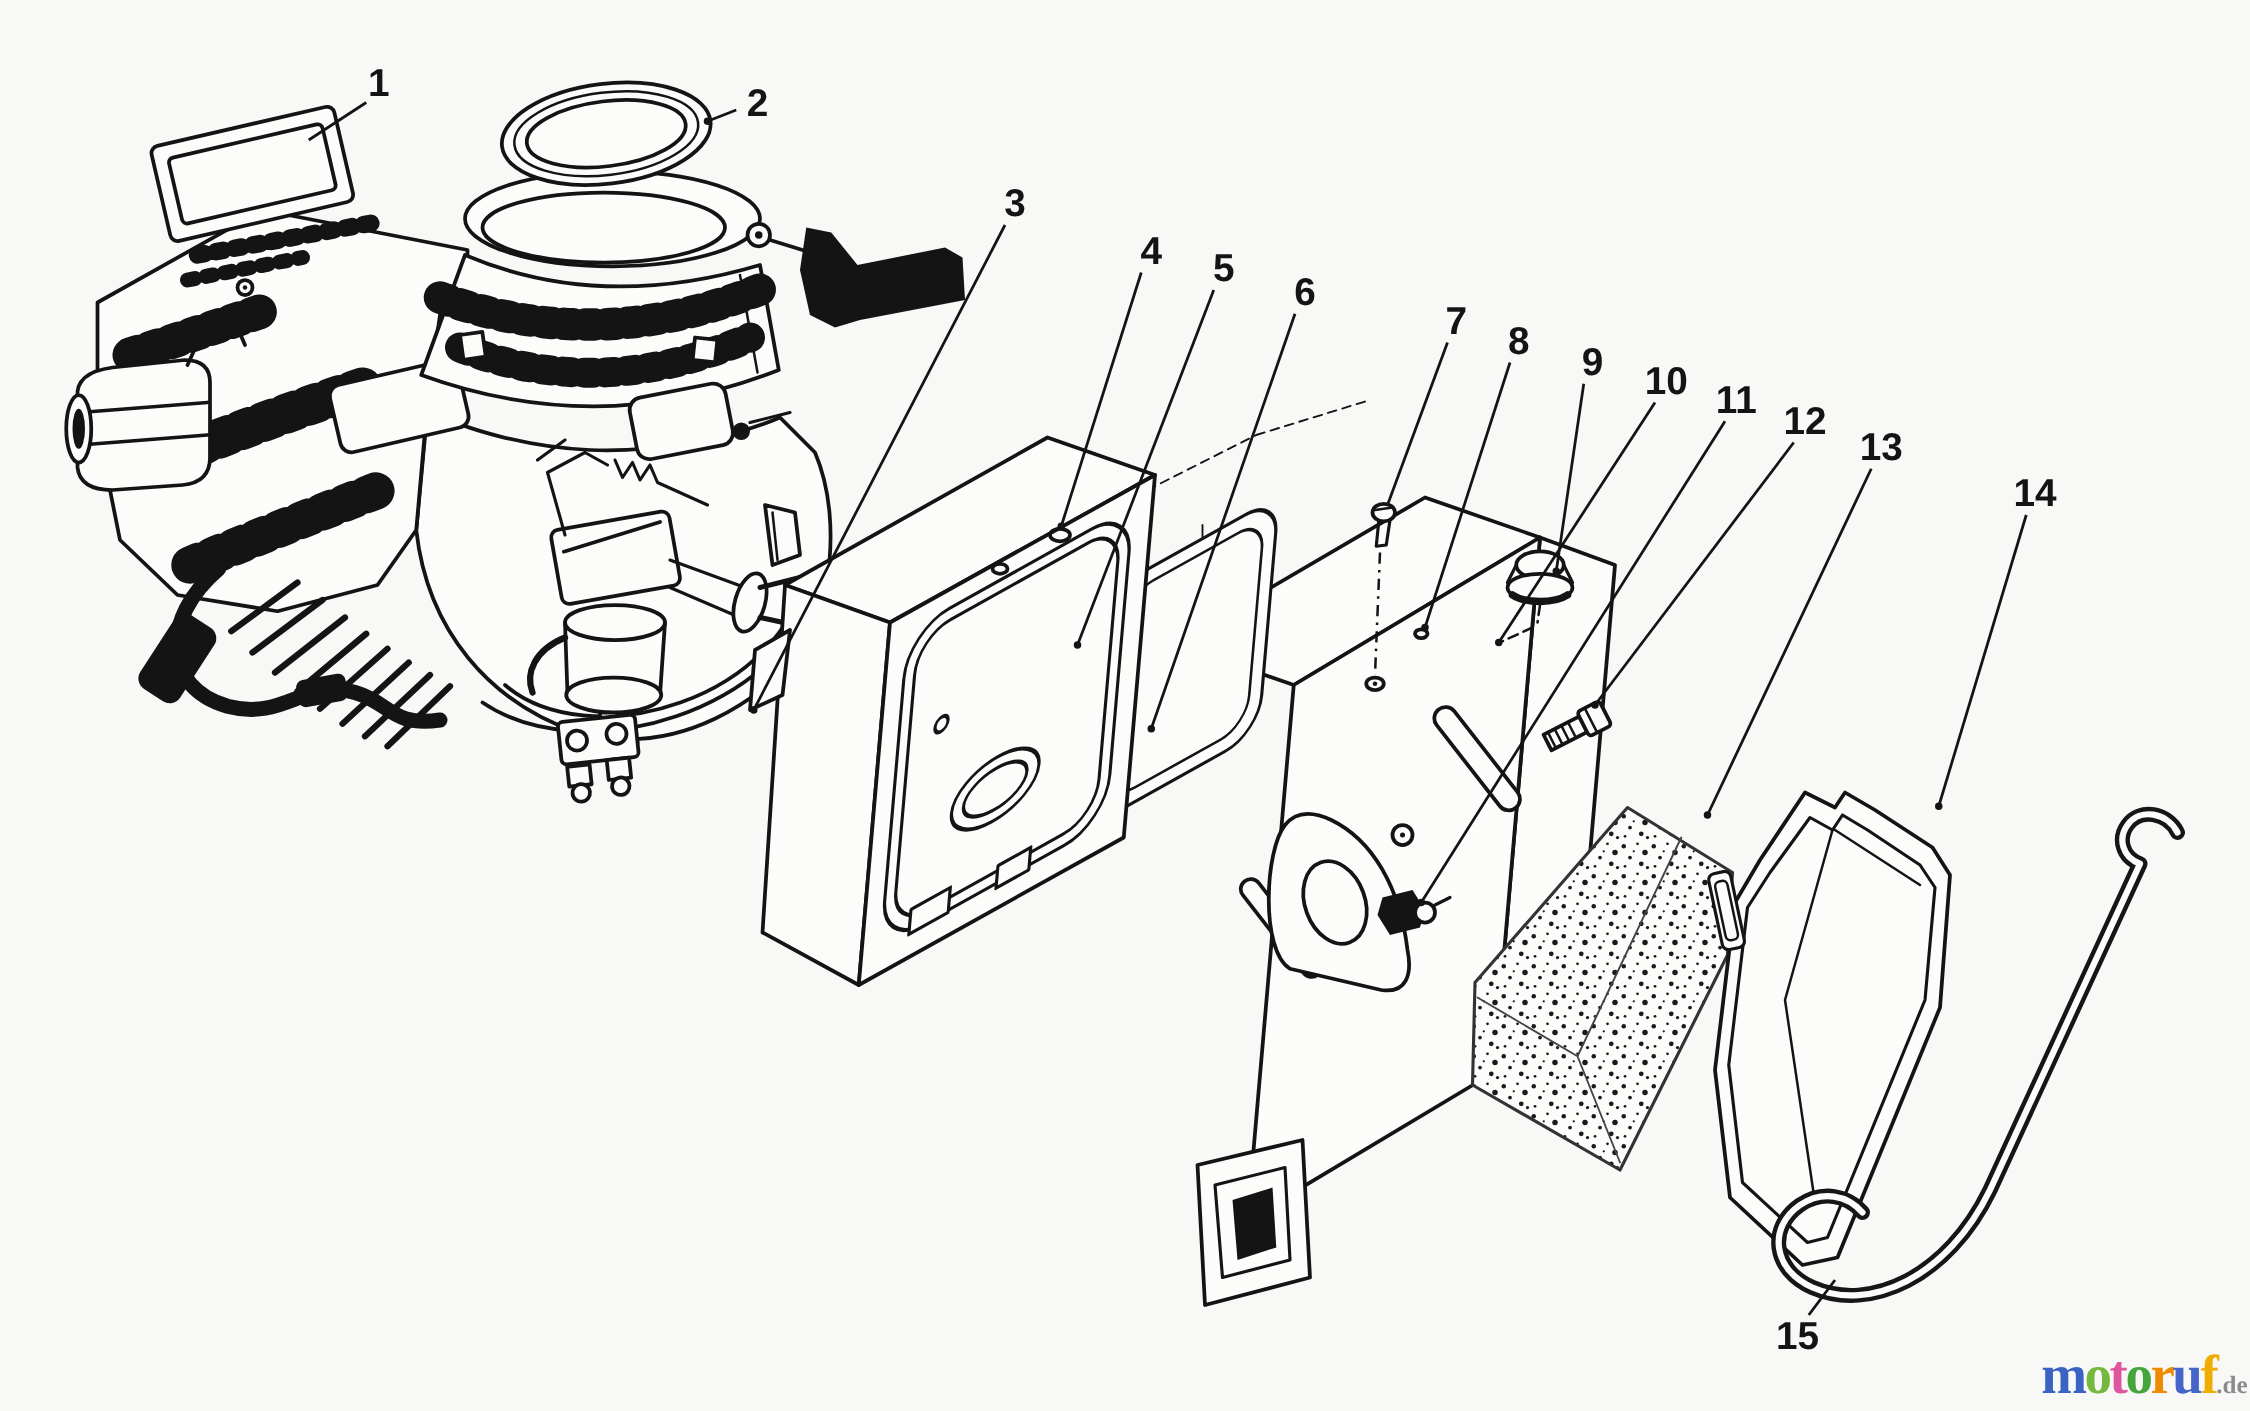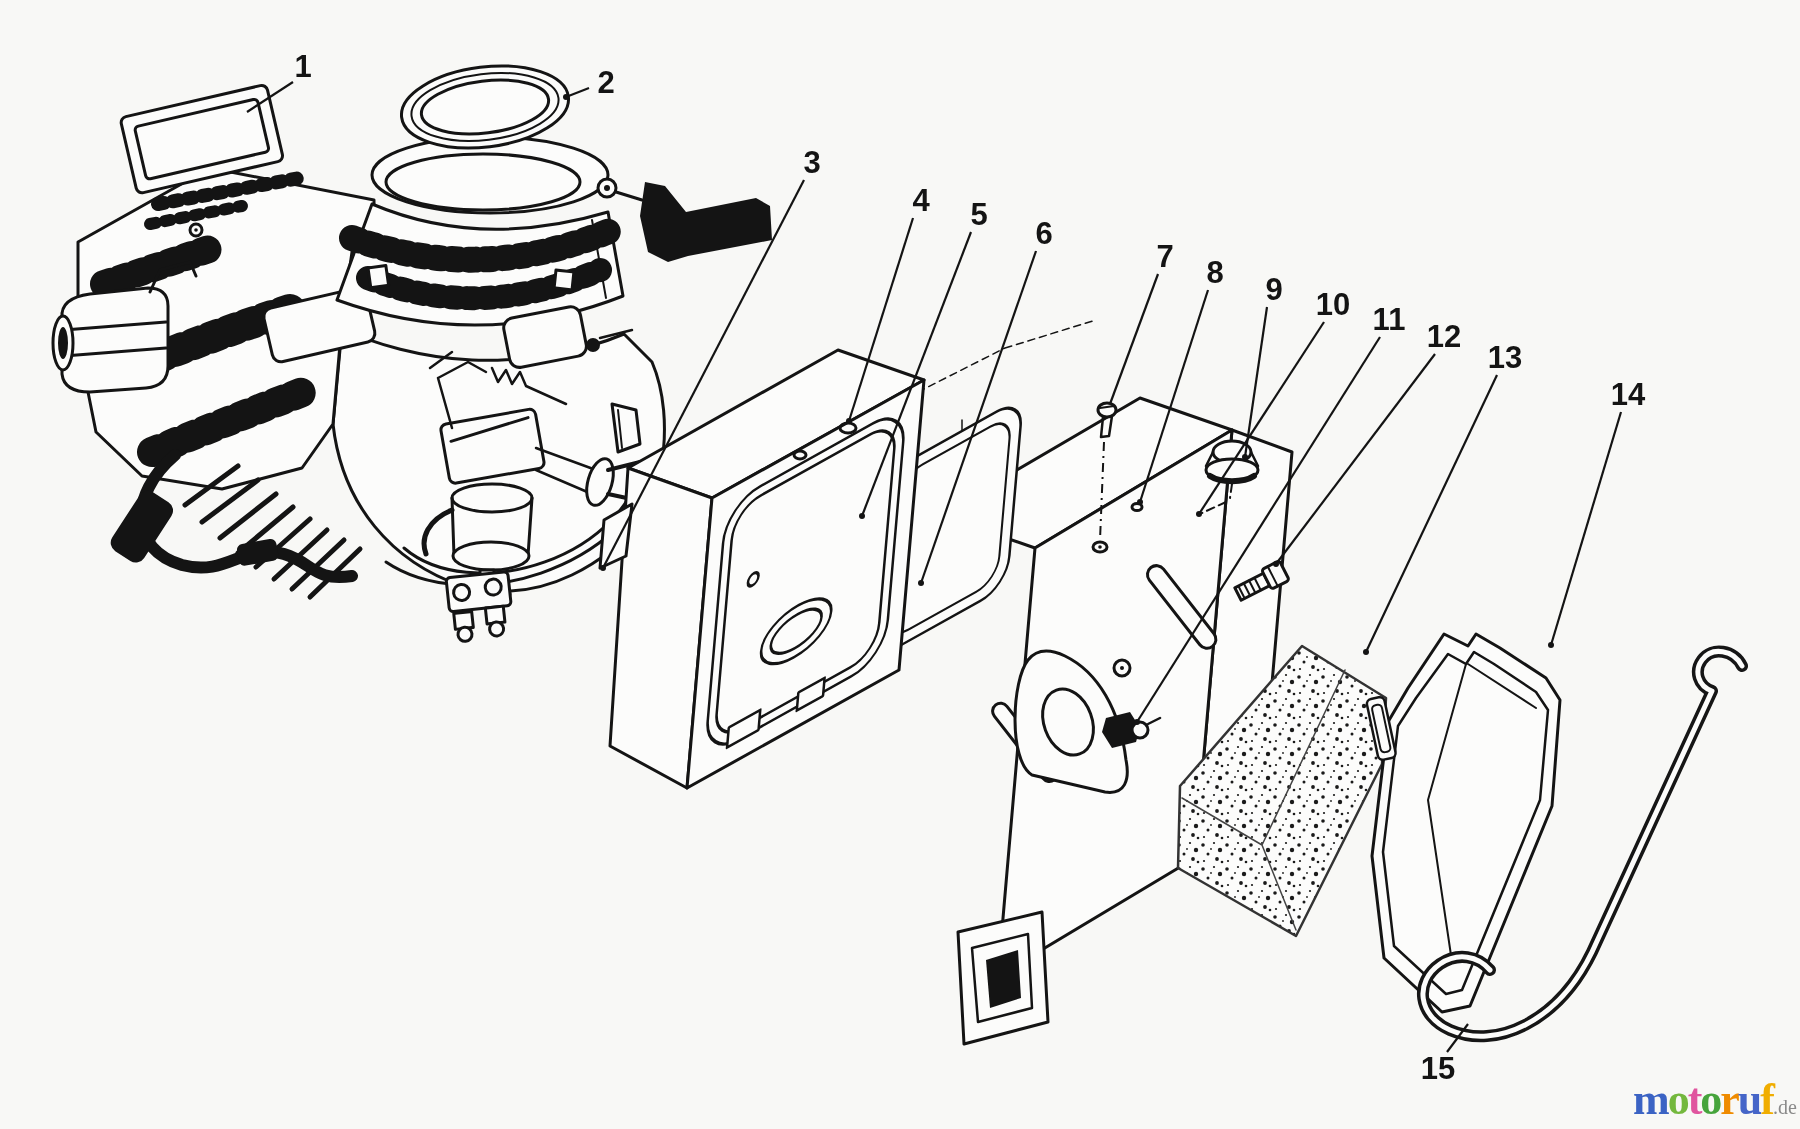--- a/index.html
+++ b/index.html
@@ -4,21 +4,21 @@
 <title></title>
 <style>
   html,body{margin:0;padding:0;background:#e9e9e7;}
   #stage{position:relative;width:1800px;height:1129px;background:#f8f8f6;overflow:hidden;
          font-family:"Liberation Sans",sans-serif;}
   #art-svg{position:absolute;left:0;top:0;}
   .part-label{font-family:"Liberation Sans",sans-serif;font-weight:700;font-size:31px;fill:#141414;}
   #watermark{position:absolute;left:1633px;top:1078px;width:170px;height:50px;
              font-family:"Liberation Serif",serif;font-weight:700;font-size:44px;
              letter-spacing:-2px;white-space:nowrap;line-height:44px;cursor:pointer;}
-  #watermark .suffix{font-size:20px;font-weight:400;letter-spacing:0;}
+  #watermark .suffix{font-size:20px;font-weight:700;letter-spacing:0;}
 </style>
 </head>
 <body>
 
 <div id="stage">
 
 <svg id="art-svg" width="1800" height="1129" viewBox="0 0 1800 1129" xmlns="http://www.w3.org/2000/svg">
 
   <defs>
     <pattern id="speck" width="24" height="24" patternUnits="userSpaceOnUse">

